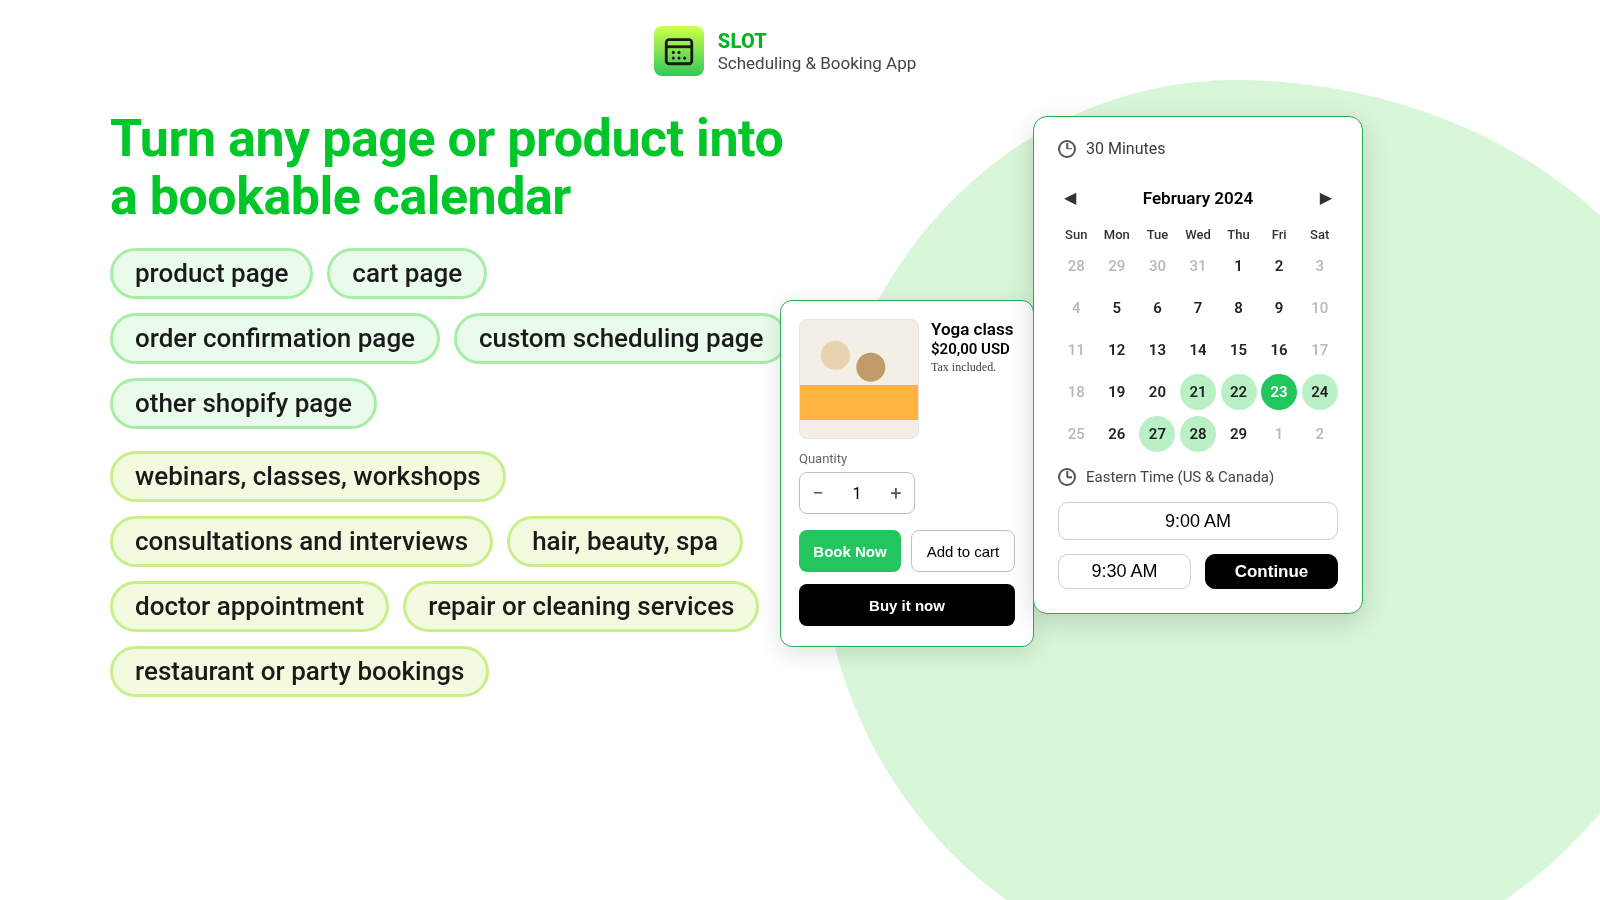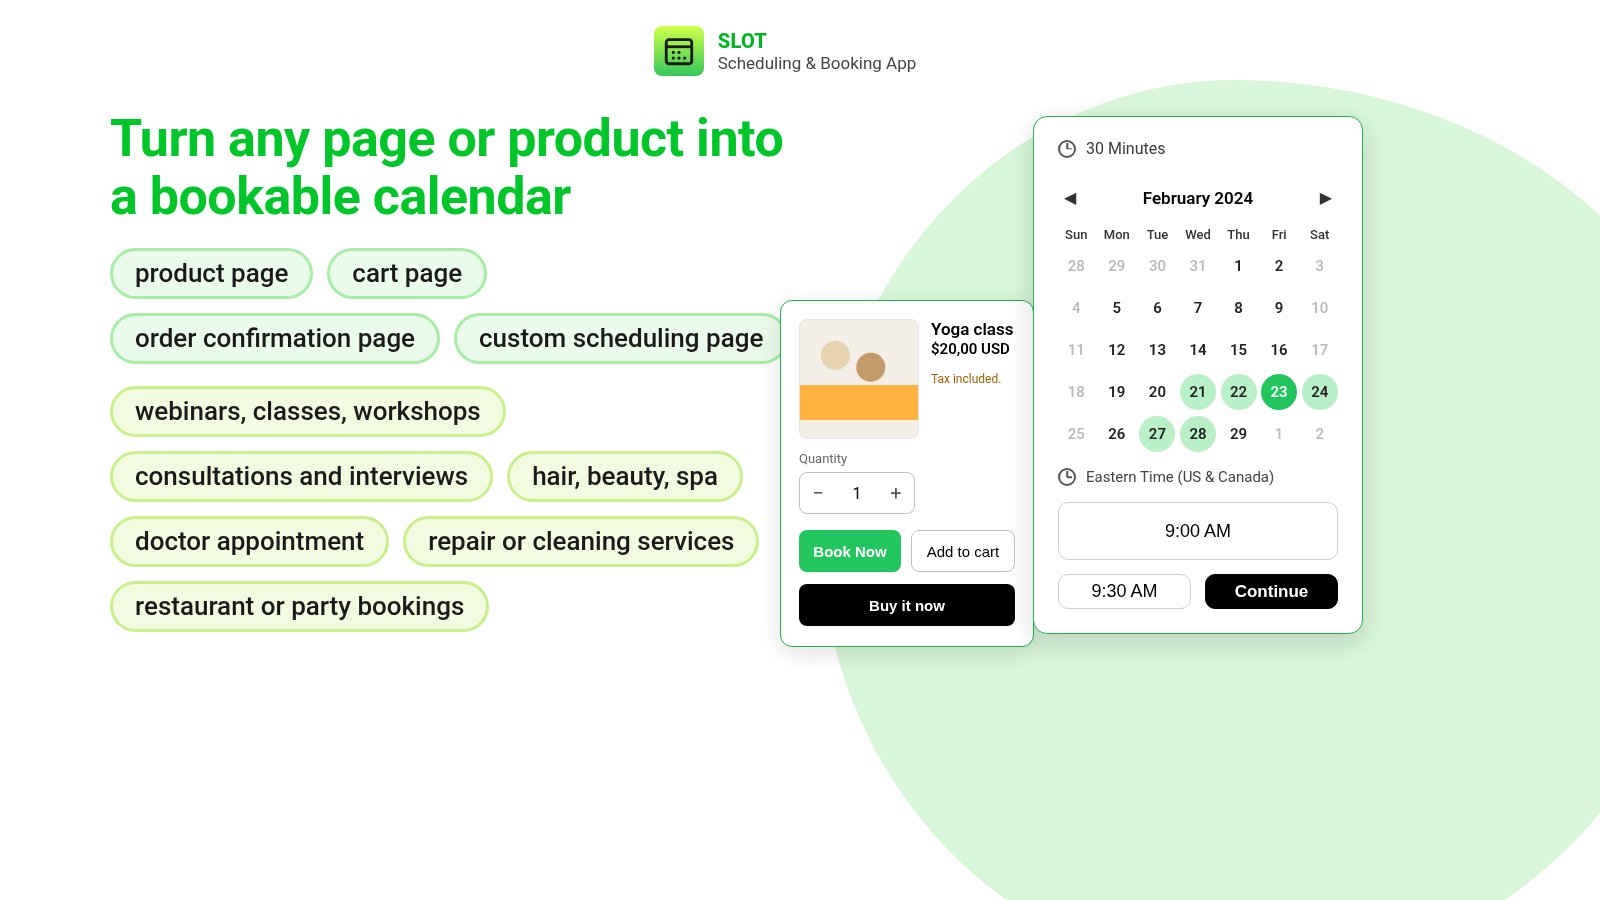--- a/index.html
+++ b/index.html
@@ -94,21 +94,21 @@
   .prod-top { display:flex; gap:12px; }
   .prod-img {
     width:120px;height:120px;border:1px solid #e5e5e5;border-radius:8px;
     background:
       radial-gradient(circle at 30% 30%, #e8d3b0 12%, transparent 13%),
       radial-gradient(circle at 60% 40%, #c39b6b 14%, transparent 15%),
       linear-gradient(180deg,#f4efe6 55%,#ffb240 55%,#ffb240 85%,#f4efe6 85%);
   }
   .prod-title{font-size:17px;font-weight:600;}
   .prod-price{font-size:15px;font-weight:600;margin-top:1px;}
-  .prod-tax{font-size:12px;color:#a16207;margin-top:14px;}
+  .prod-tax{font-size:12px;color:#404040;margin-top:2px;font-family:Liberation Serif, serif;}
   .prod-qty-label{font-size:13px;color:#666;margin-top:12px;}
   .qty {
     display:flex;align-items:center;border:1px solid #bfbfbf;border-radius:8px;
     width:116px;height:42px;margin-top:6px;justify-content:space-between;
   }
   .qty button{all:unset;width:36px;text-align:center;font-size:20px;cursor:pointer;color:#555;}
   .qty span{font-size:16px;}
   .btn-row{display:flex;gap:10px;margin-top:16px;}
   .btn-book{flex:1;background:#22c55e;color:#fff;border:none;border-radius:8px;height:42px;font-size:15px;font-weight:700;cursor:pointer;}
   .btn-cart{flex:1;background:#fff;border:1px solid #bfbfbf;border-radius:8px;height:42px;font-size:15px;cursor:pointer;}
@@ -134,21 +134,21 @@
   .month-row{display:flex;align-items:center;justify-content:space-between;margin-top:26px;}
   .month-row .chev{all:unset;cursor:pointer;font-size:16px;padding:4px 6px;color:#333;}
   .month-row .month{font-size:17px;font-weight:600;}
   .grid{display:grid;grid-template-columns:repeat(7,1fr);gap:6px 4px;margin-top:16px;text-align:center;}
   .dow{font-size:13px;color:#333;font-weight:500;}
   .day{height:36px;width:36px;margin:auto;display:flex;align-items:center;justify-content:center;font-size:15px;border-radius:50%;cursor:pointer;font-weight:600;color:#222;}
   .day.muted{color:#b8b8b8;cursor:default;font-weight:500;}
   .day.avail{background:#b9f0c5;}
   .day.selected{background:#22c55e;color:#fff;}
   .tz-row{display:flex;align-items:center;gap:10px;margin-top:16px;font-size:15px;color:#444;}
-  .slot{width:100%;height:58px;border:1.5px solid #cfcfcf;border-radius:10px;background:#fff;font-size:18px;font-weight:500;margin-top:16px;cursor:pointer;}
+  .slot{width:100%;height:38px;border:1.5px solid #cfcfcf;border-radius:10px;background:#fff;font-size:18px;font-weight:500;margin-top:16px;cursor:pointer;}
   .slot-row{display:flex;gap:14px;margin-top:14px;}
   .slot-row .slot{margin-top:0;flex:1;height:35px;}
   .slot.black{background:#000;color:#ffffff;border-color:#000;font-weight:600;font-size:17px;}
 </style>
 </head>
 <body>
 
 <div class="blob"></div>
 
 <div class="header">
@@ -172,20 +172,21 @@
 <div class="copy">
   <div class="heading1">
     <span>Turn any page or product into</span><br>
     <span>a bookable calendar</span>
   </div>
   <div class="pill-row" id="pills1">
       <span class="pill green">product page</span>
       <span class="pill green">cart page</span>
       <span class="pill green">order confirmation page</span>
       <span class="pill green">custom scheduling page</span>
+      <span class="pill green">other shopify page</span>
     </div>
 
   <div class="pill-row" id="pills2">
       <span class="pill lime">webinars, classes, workshops</span>
       <span class="pill lime">consultations and interviews</span>
       <span class="pill lime">hair, beauty, spa</span>
       <span class="pill lime">doctor appointment</span>
       <span class="pill lime">repair or cleaning services</span>
       <span class="pill lime">restaurant or party bookings</span>
     </div>

